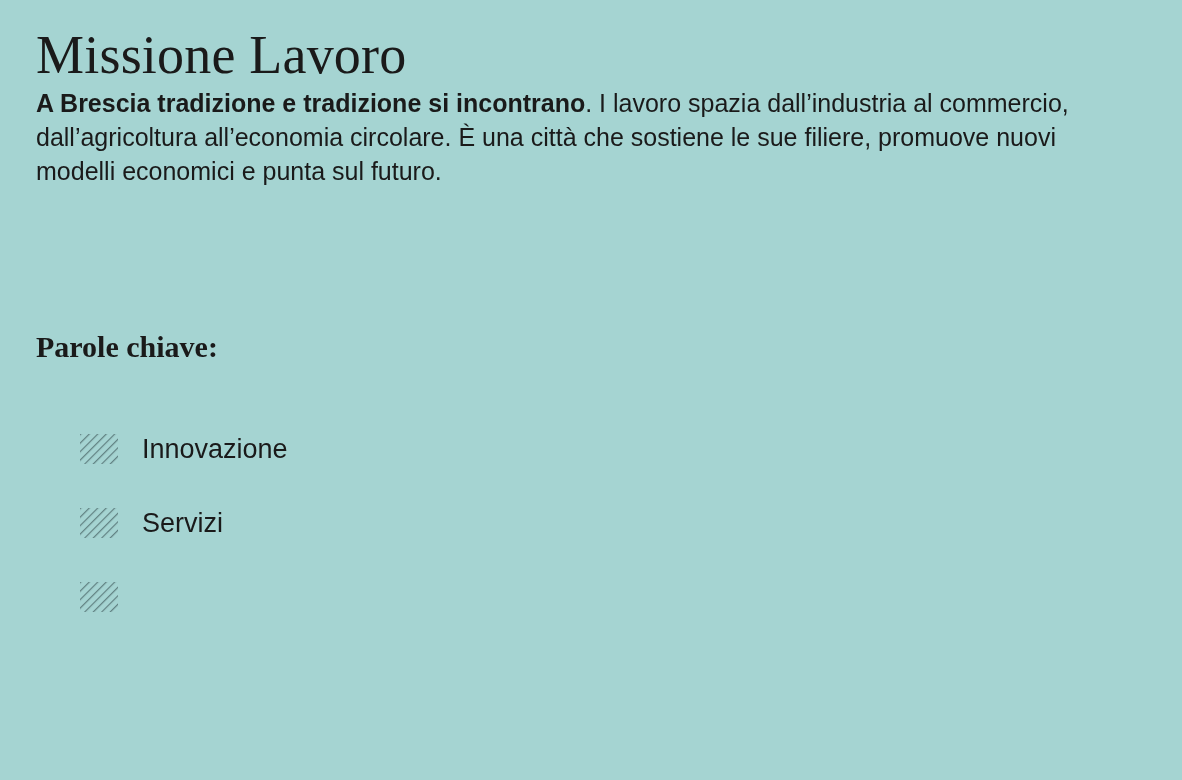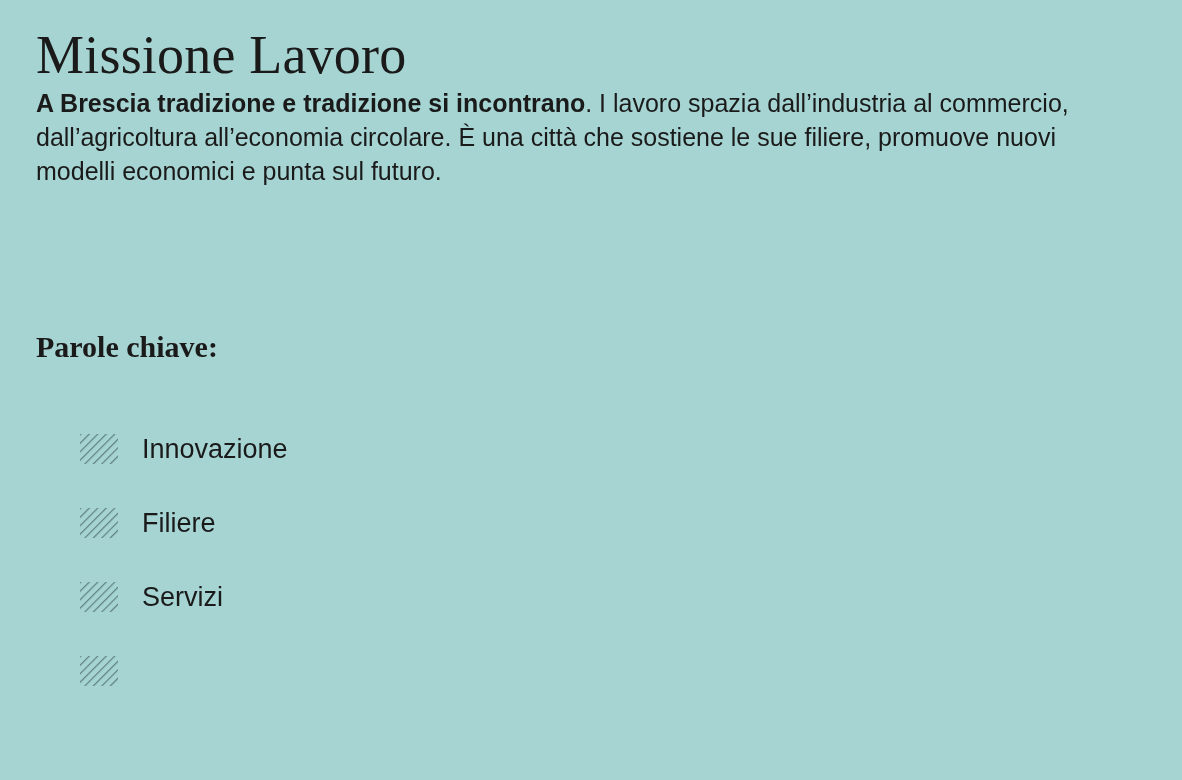--- a/index.html
+++ b/index.html
@@ -99,28 +99,20 @@
             <pattern id="hatch1" width="6" height="6" patternTransform="rotate(45)" patternUnits="userSpaceOnUse">
               <line x1="0" y1="0" x2="0" y2="6" stroke="#5f7f80" stroke-width="2.4"></line>
             </pattern>
           </defs>
           <rect x="0" y="0" width="38" height="30" fill="url(#hatch1)"></rect>
         </svg>
       </span>
       <span class="kw-label">Innovazione</span>
     </li>
 
-    <li class="keyword-item">
-      <span class="kw-marker">
-        <svg width="38" height="30" viewBox="0 0 38 30" xmlns="http://www.w3.org/2000/svg">
-          <rect x="0" y="0" width="38" height="30" fill="url(#hatch1)"></rect>
-        </svg>
-      </span>
-      <span class="kw-label">Filiere</span>
-    </li>
 
 
     <li class="keyword-item">
       <span class="kw-marker">
         <svg width="38" height="30" viewBox="0 0 38 30" xmlns="http://www.w3.org/2000/svg">
           <rect x="0" y="0" width="38" height="30" fill="url(#hatch1)"></rect>
         </svg>
       </span>
       <span class="kw-label">Servizi</span>
     </li>

